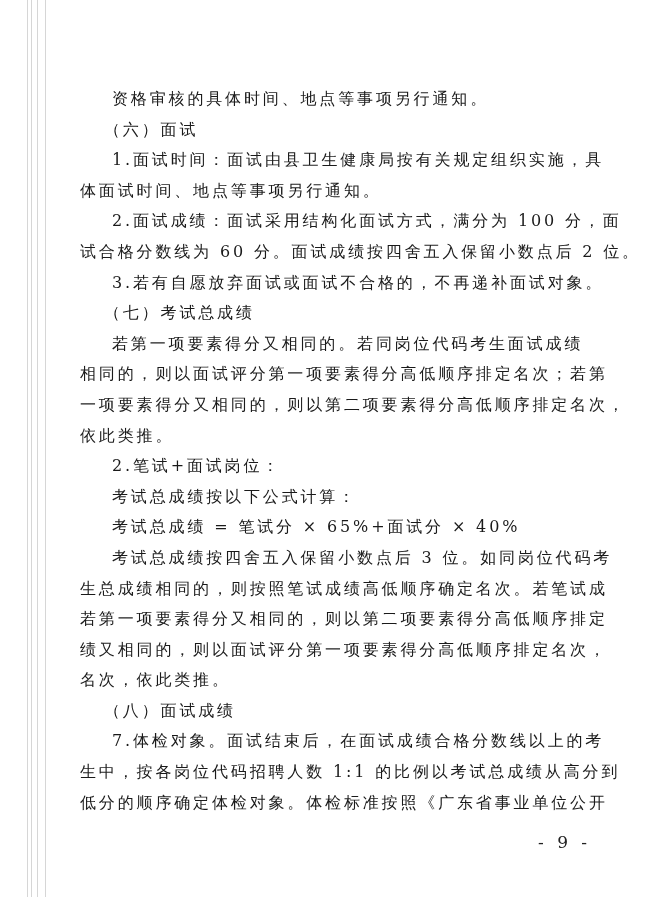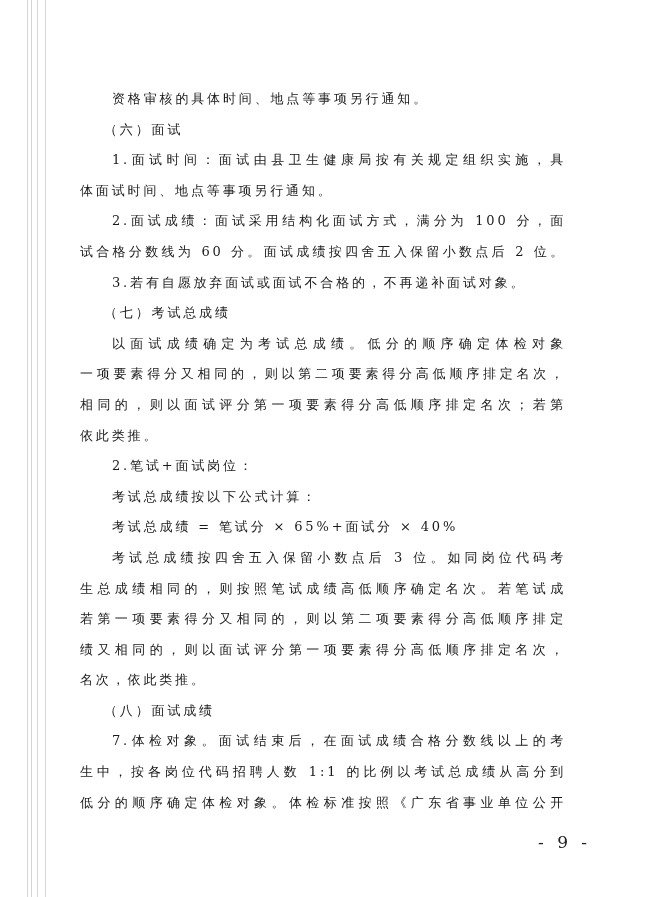--- a/index.html
+++ b/index.html
@@ -24,21 +24,21 @@
     }
     .page-body {
       position: absolute;
       left: 80px;
       top: 84px;
       width: 486px;
     }
     .line {
       height: 30.6px;
       line-height: 30.6px;
-      font-size: 13px;
+      font-size: 16px;
       letter-spacing: 2.85px;
       white-space: nowrap;
       text-align: justify;
       text-align-last: justify;
     }
     .line.last {
       text-align-last: left;
     }
     .line.indent {
       padding-left: 32px;
@@ -67,23 +67,23 @@
 
 <div class="page-body">
   <div class="line indent last">资格审核的具体时间、地点等事项另行通知。</div>
   <div class="line heading">（六）面试</div>
   <div class="line indent">1.面试时间：面试由县卫生健康局按有关规定组织实施，具</div>
   <div class="line last">体面试时间、地点等事项另行通知。</div>
   <div class="line indent">2.面试成绩：面试采用结构化面试方式，满分为 100 分，面</div>
   <div class="line">试合格分数线为 60 分。面试成绩按四舍五入保留小数点后 2 位。</div>
   <div class="line indent last">3.若有自愿放弃面试或面试不合格的，不再递补面试对象。</div>
   <div class="line heading">（七）考试总成绩</div>
-  <div class="line indent">以面试成绩确定为考试总成绩。低分的顺序确定体检对象</div>
+  <div class="line indent">若第一项要素得分又相同的。若同岗位代码考生面试成绩</div>
+  <div class="line">相同的，则以面试评分第一项要素得分高低顺序排定名次；若第</div>
   <div class="line">一项要素得分又相同的，则以第二项要素得分高低顺序排定名次，</div>
-  <div class="line">相同的，则以面试评分第一项要素得分高低顺序排定名次；若第</div>
   <div class="line last">依此类推。</div>
   <div class="line indent last">2.笔试+面试岗位：</div>
   <div class="line indent last">考试总成绩按以下公式计算：</div>
   <div class="line indent last">考试总成绩 = 笔试分 × 65%+面试分 × 40%</div>
   <div class="line indent">考试总成绩按四舍五入保留小数点后 3 位。如同岗位代码考</div>
   <div class="line">生总成绩相同的，则按照笔试成绩高低顺序确定名次。若笔试成</div>
   <div class="line">若第一项要素得分又相同的，则以第二项要素得分高低顺序排定</div>
   <div class="line">绩又相同的，则以面试评分第一项要素得分高低顺序排定名次，</div>
   <div class="line last">名次，依此类推。</div>
   <div class="line heading">（八）面试成绩</div>

